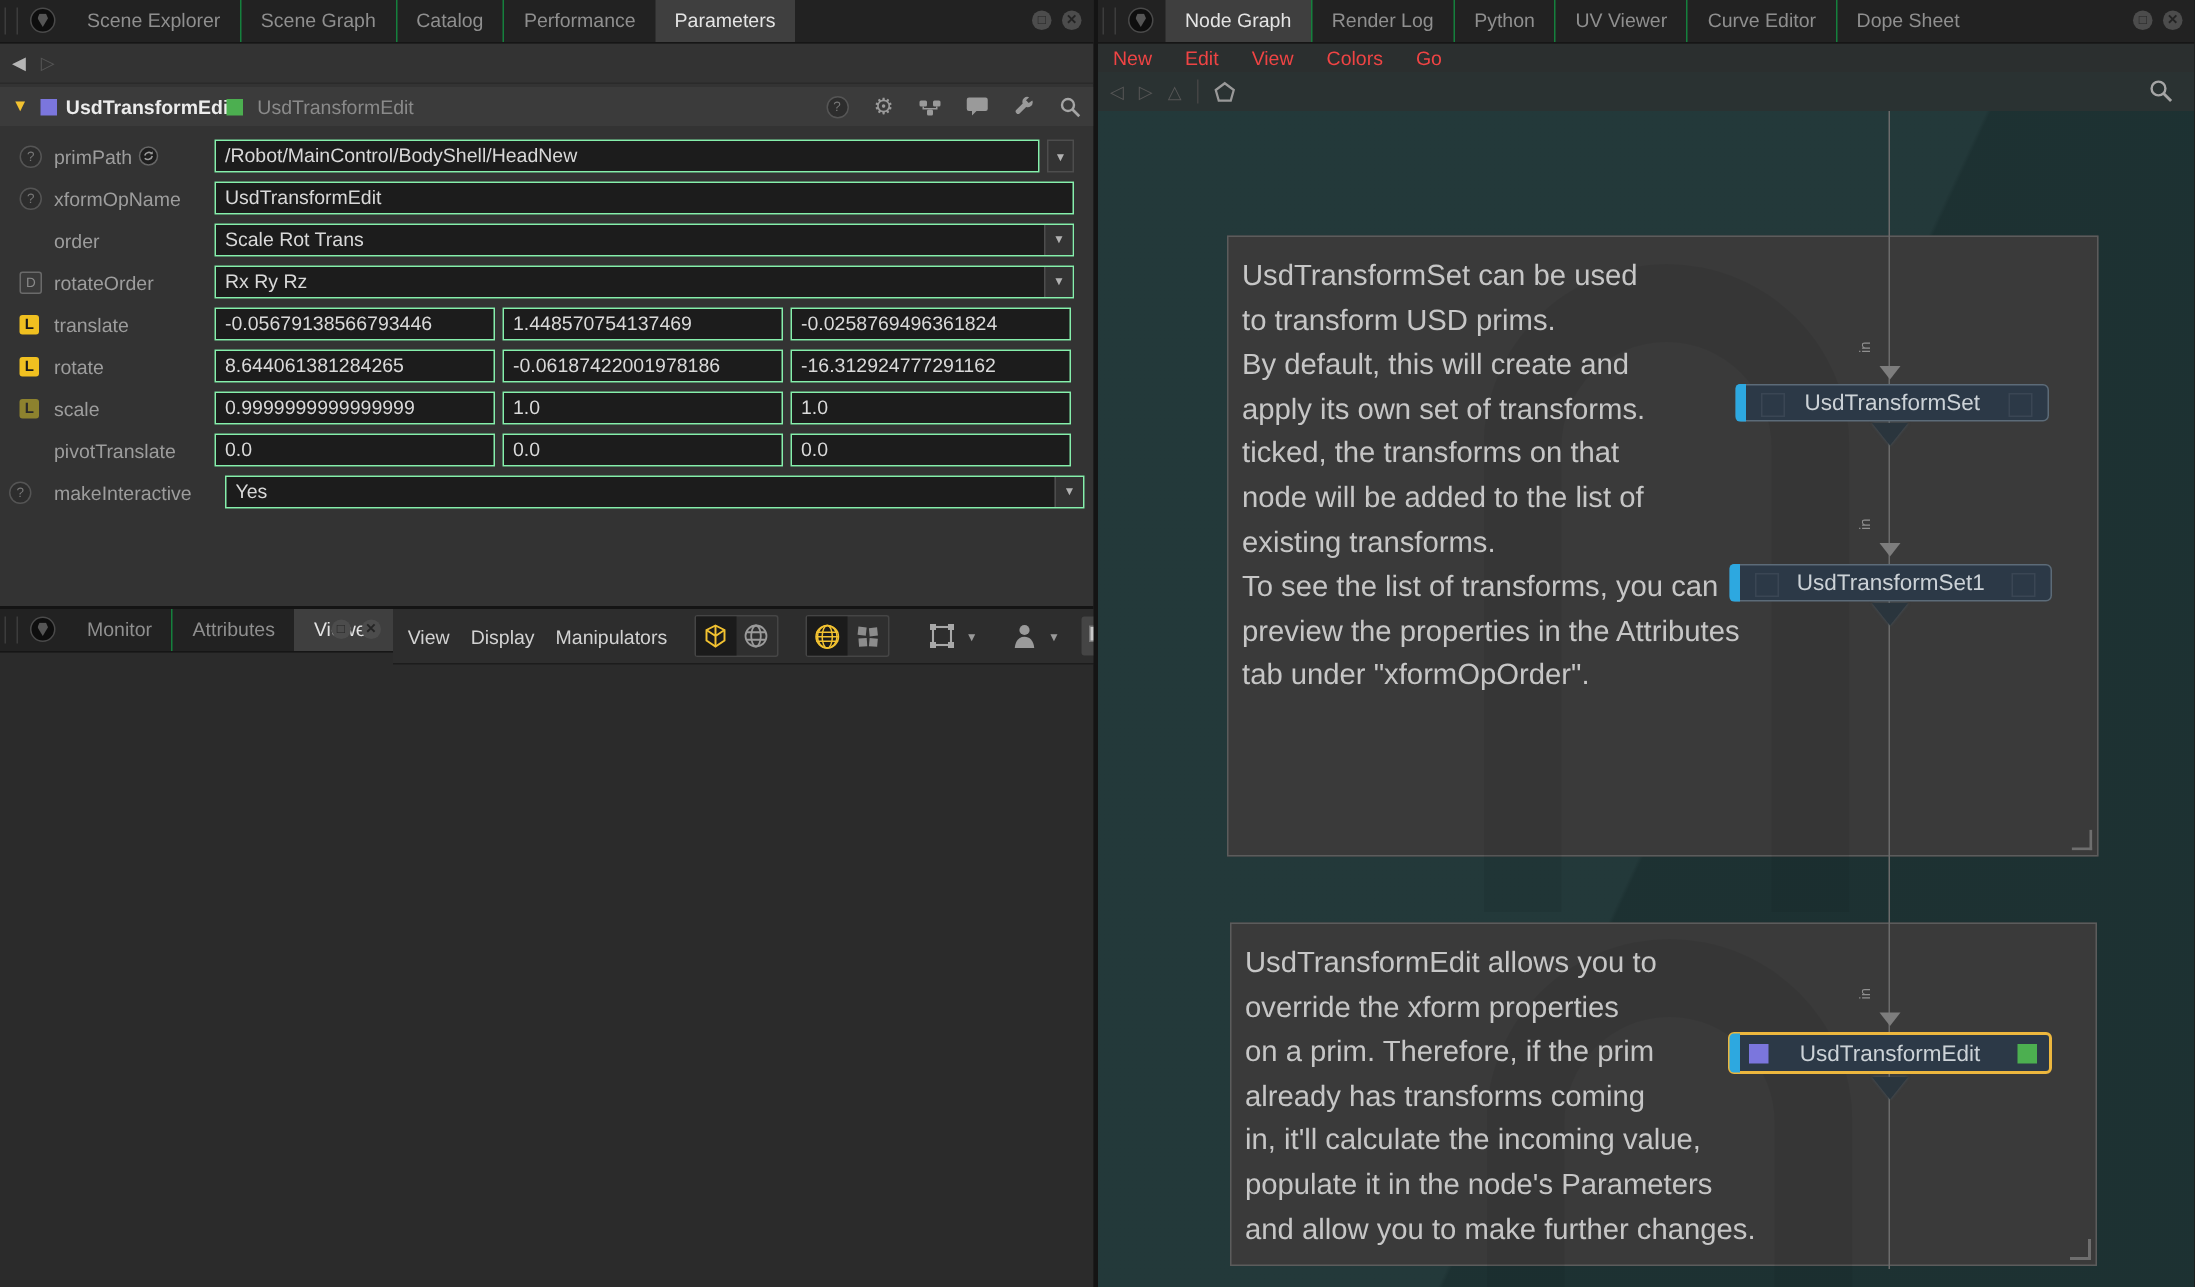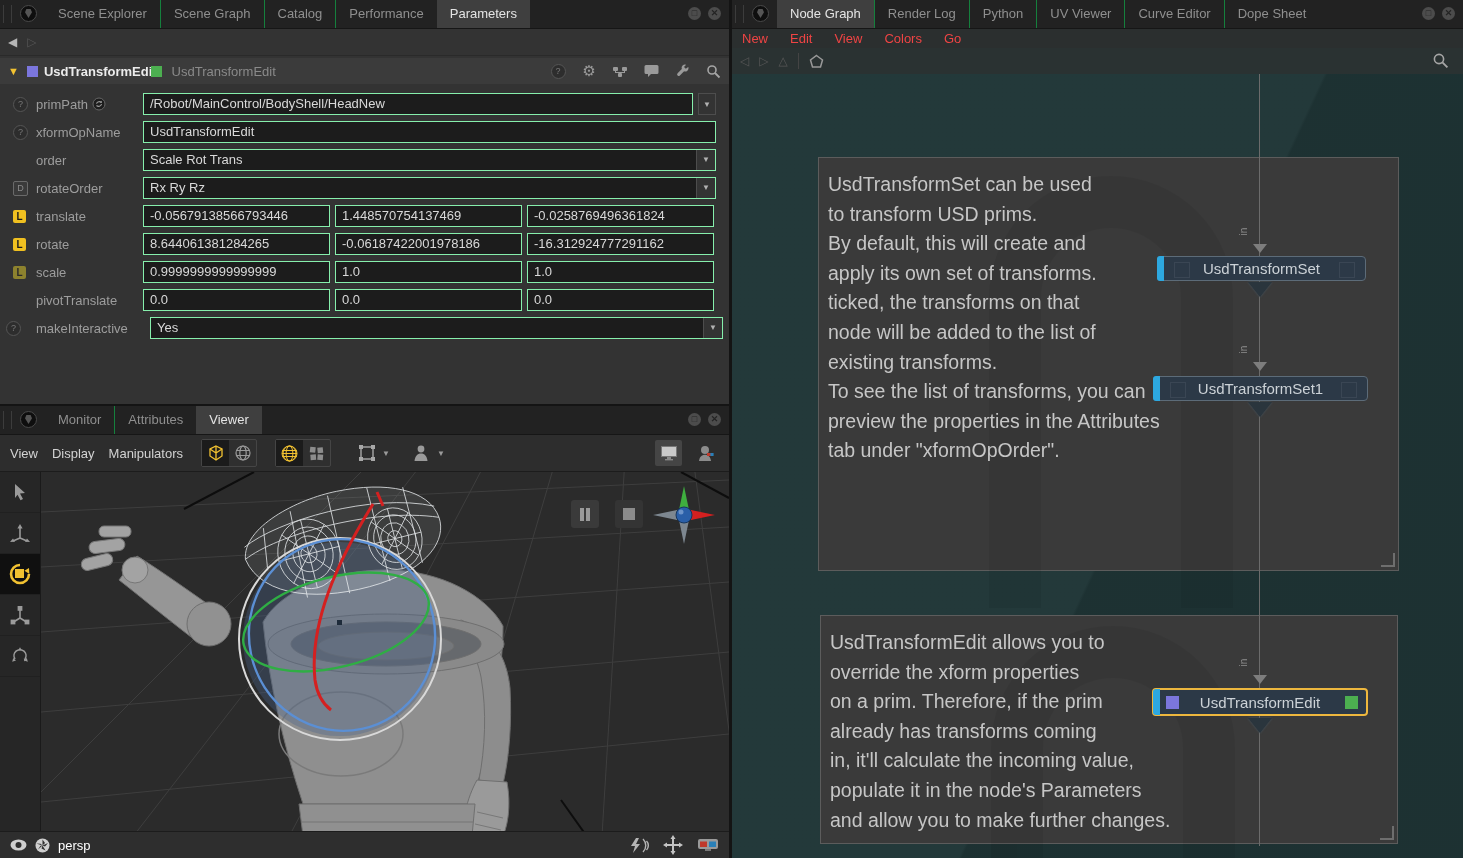--- a/index.html
+++ b/index.html
@@ -40,21 +40,21 @@
   .plabel{width:92px;flex:none;display:flex;justify-content:flex-start;align-items:center;gap:4px;color:#9d9d9d;font-size:13px;}
   .stateicon{width:14px;height:14px;flex:none;}
   .pfields{margin-left:15px;width:573px;display:flex;gap:5px;}
   .field{background:#1c1c1c;border:1px solid #86efac;height:22px;line-height:20px;color:#d9d9d9;font-size:13px;padding:0 6px;box-sizing:border-box;white-space:nowrap;overflow:hidden;}
   .field.grow{flex:1;}
   .field.third{width:187px;flex:none;}
   .field.withdd{position:relative;padding-right:24px;}
   .ddin{position:absolute;right:0;top:0;bottom:0;width:18px;background:#333;border-left:1px solid #4d4d4d;display:flex;align-items:center;justify-content:center;color:#b2b2b2;font-size:8px;}
   .ddbox{width:18px;height:22px;background:#333;border:1px solid #4d4d4d;box-sizing:border-box;display:flex;align-items:center;justify-content:center;color:#b2b2b2;font-size:8px;flex:none;}
   
-  .viewer-panel{flex:1;display:flex;flex-direction:column;background:#2b2b2b;min-height:0;}
+  .viewer-panel{flex:1;display:flex;flex-direction:row;background:#2b2b2b;min-height:0;}
   .vtoolbar{height:36px;background:#2d2d2d;border-bottom:1px solid #1c1c1c;display:flex;align-items:center;padding:0 10px;gap:14px;flex:none;}
   .vmenu{color:#d2d2d2;font-size:13px;}
   .igroup{display:flex;border:1px solid #454545;background:#2f2f2f;border-radius:2px;margin-left:4px;}
   .ibtn{width:27px;height:26px;display:flex;align-items:center;justify-content:center;}
   .ibtn.on{background:#1b1b1b;}
   .caret{color:#9a9a9a;font-size:8px;margin-left:2px;}
   .vright{margin-left:auto;display:flex;gap:10px;align-items:center;}
   .viewport-wrap{flex:1;display:flex;min-height:0;position:relative;}
   .toolstrip{width:40px;background:#262626;border-right:1px solid #1a1a1a;display:flex;flex-direction:column;flex:none;}
   .tool{width:40px;height:40px;display:flex;align-items:center;justify-content:center;border-bottom:1px solid #202020;}

